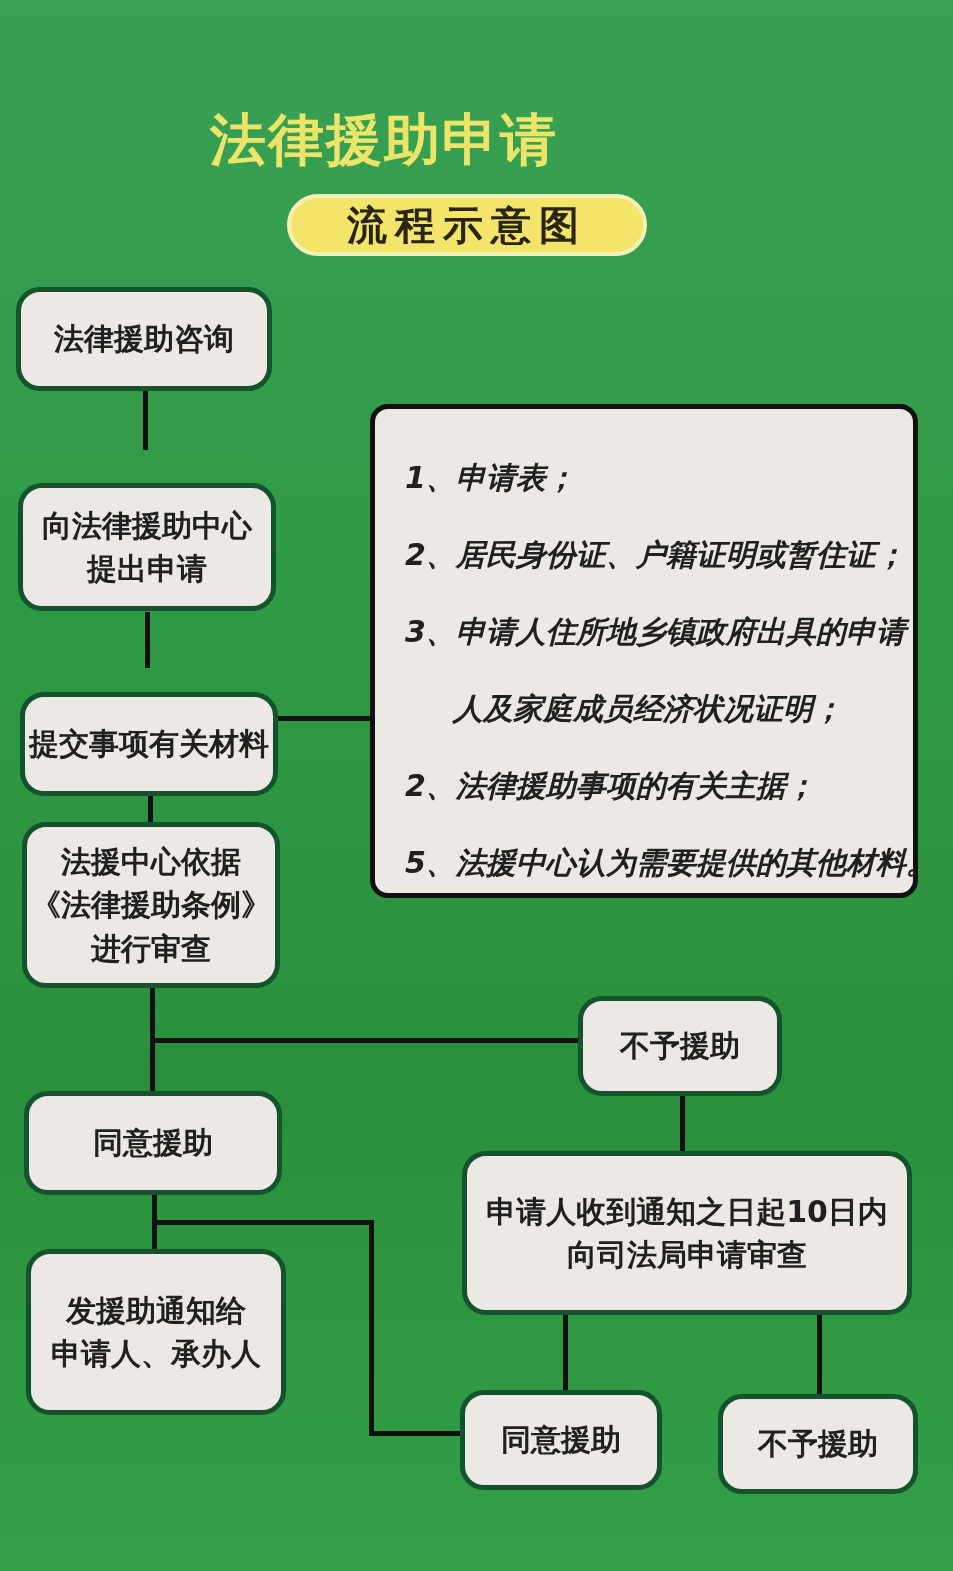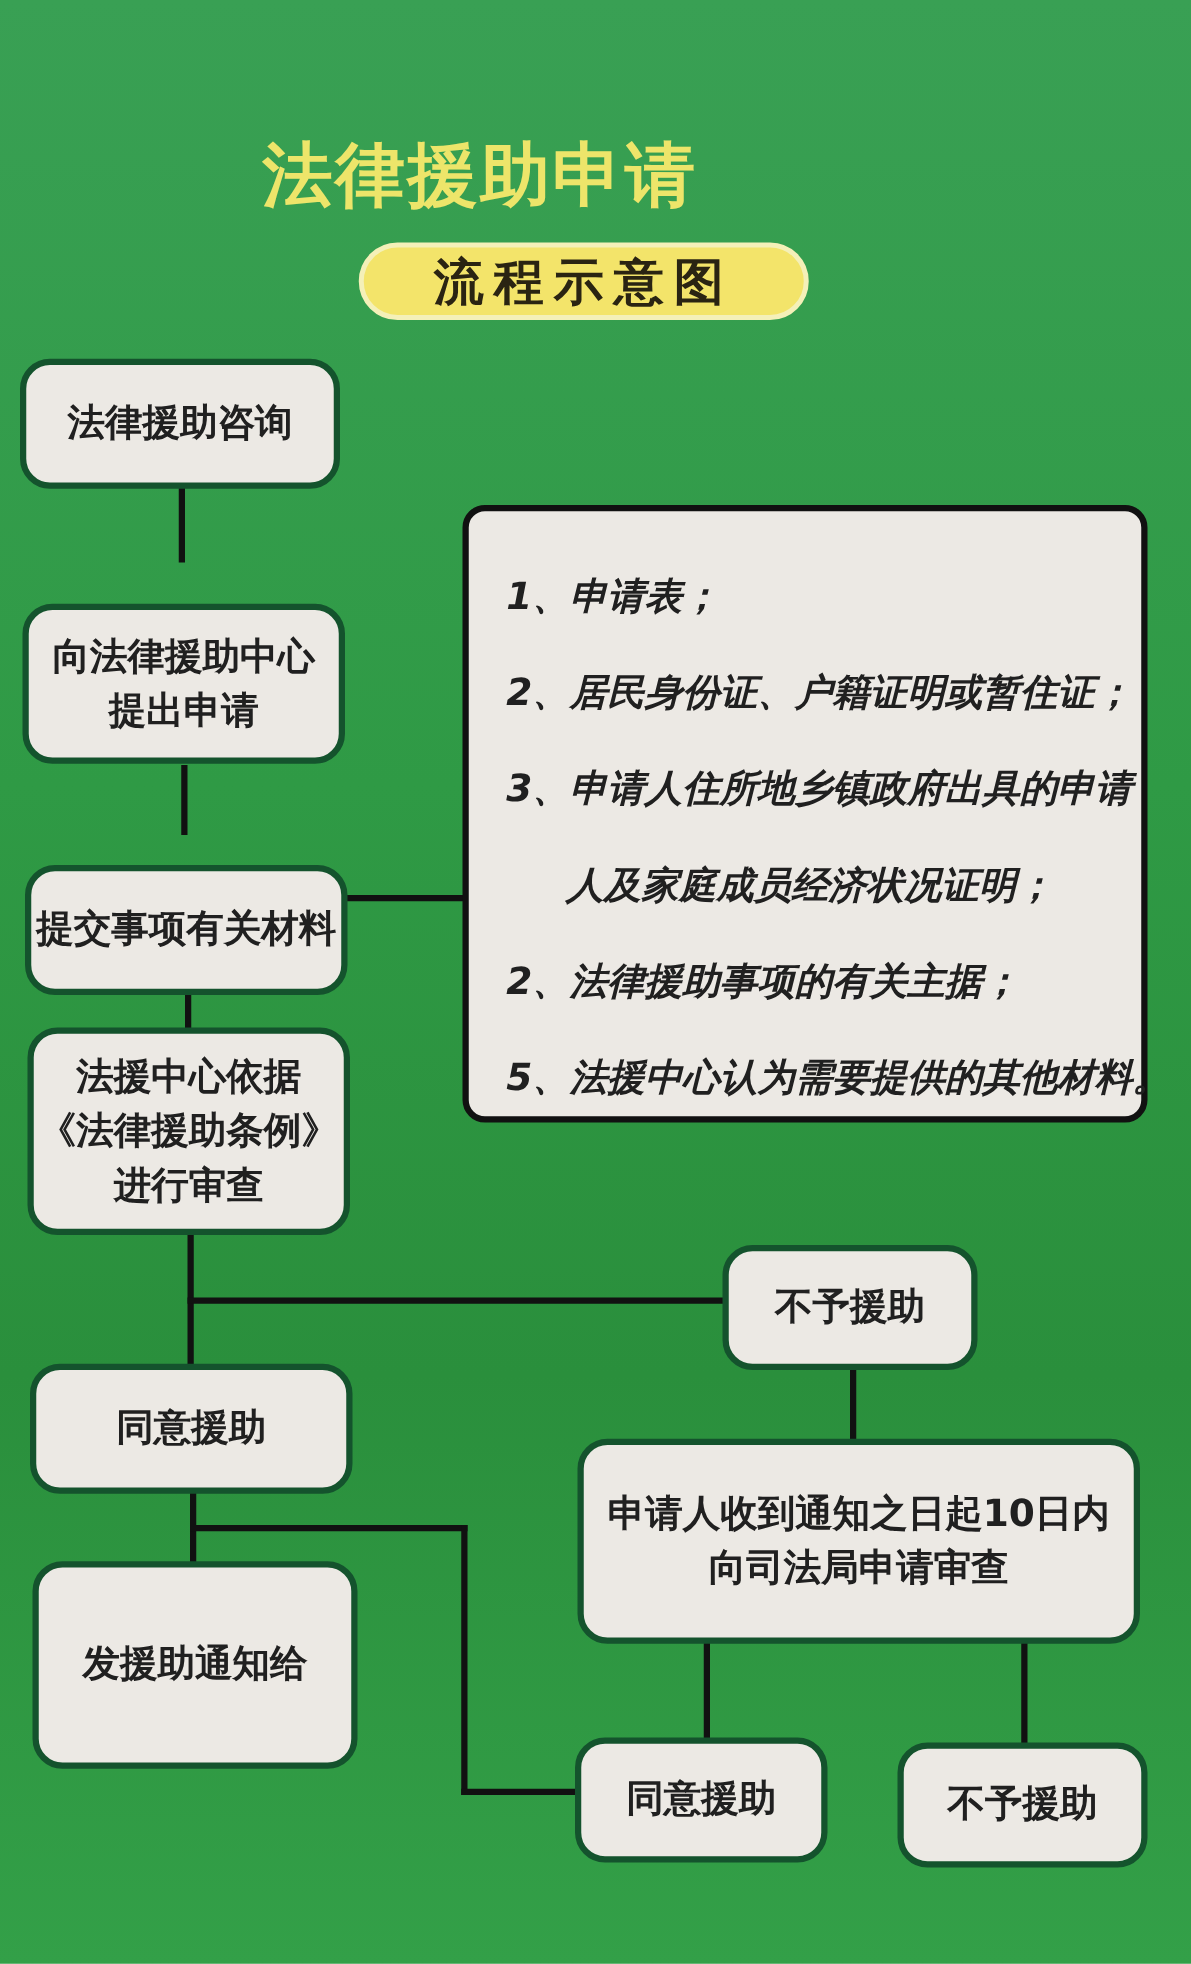--- a/index.html
+++ b/index.html
@@ -134,20 +134,21 @@
   </div>
 </div>
 
 <div class="box" style="left:24px; top:1091px; width:258px; height:104px;">
   <span>同意援助</span>
 </div>
 
 <div class="box" style="left:26px; top:1249px; width:260px; height:166px;">
   <div>
     <span>发援助通知给</span>
+    <span>申请人、承办人</span>
   </div>
 </div>
 
 <div class="list-box">
   <div class="list-item">1、申请表；</div>
   <div class="list-item">2、居民身份证、户籍证明或暂住证；</div>
   <div class="list-item">3、申请人住所地乡镇政府出具的申请</div>
   <div class="list-item cont">人及家庭成员经济状况证明；</div>
   <div class="list-item">2、法律援助事项的有关主据；</div>
   <div class="list-item">5、法援中心认为需要提供的其他材料。</div>

